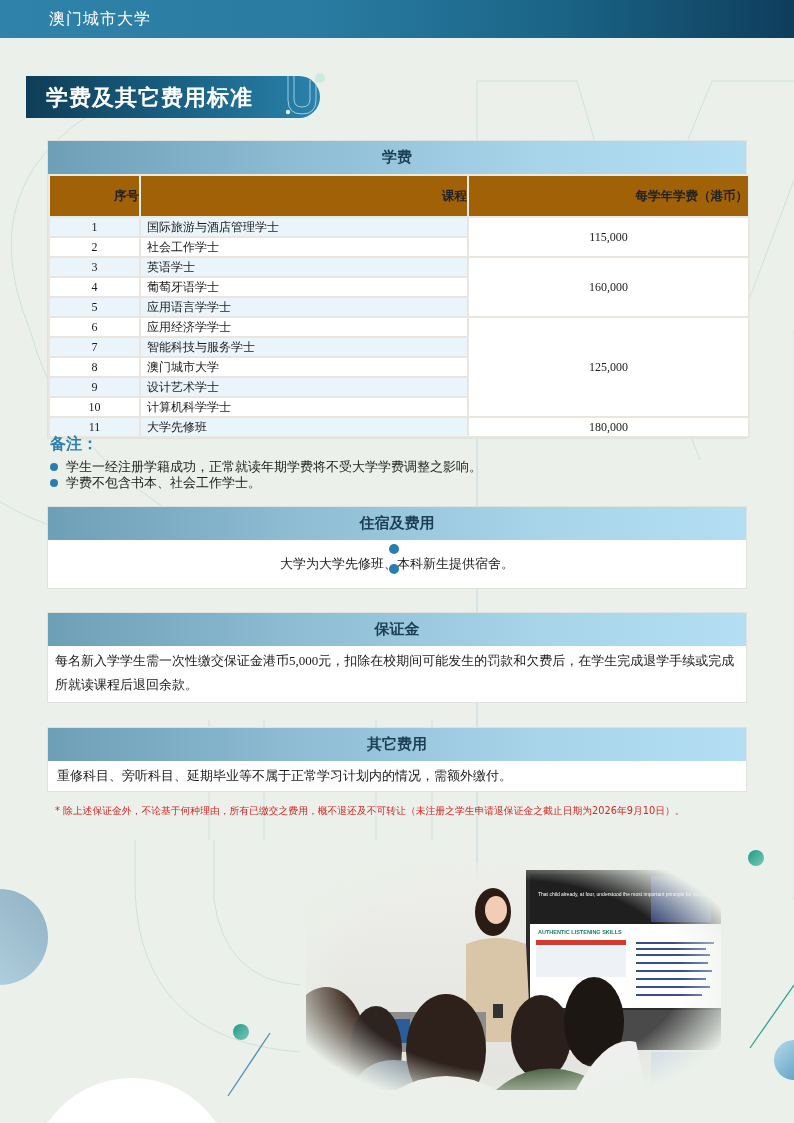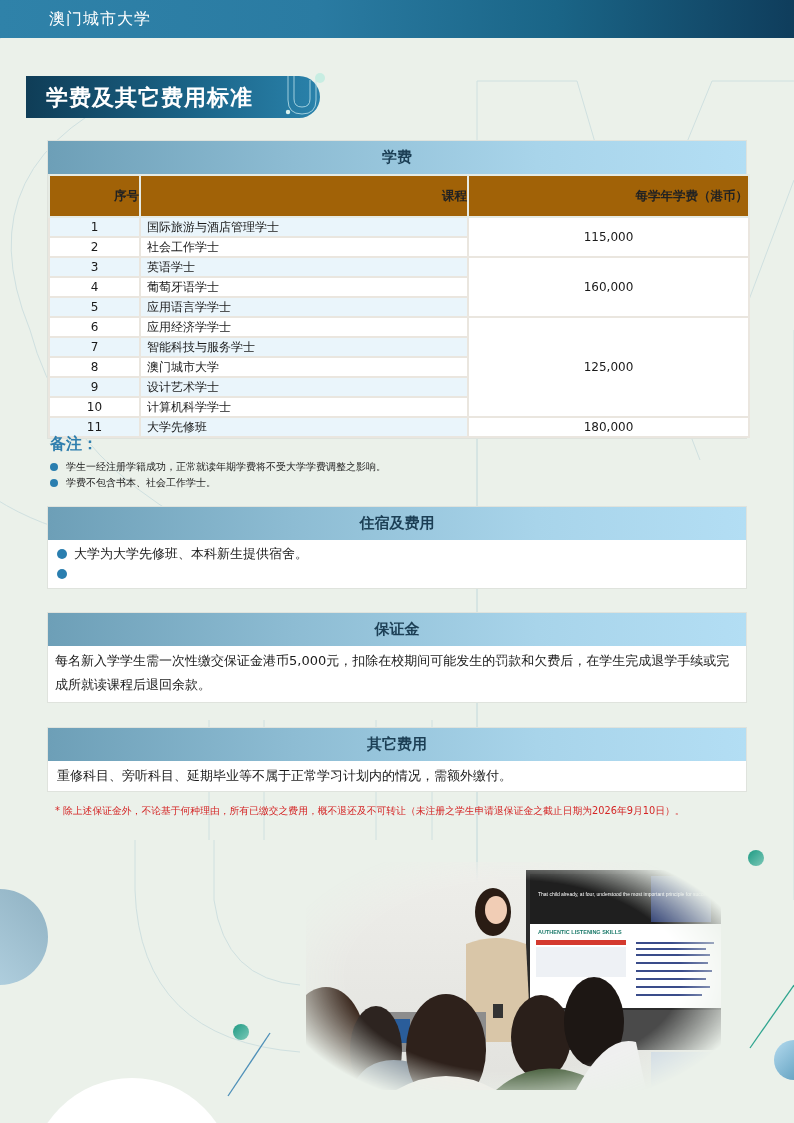--- a/index.html
+++ b/index.html
@@ -33,20 +33,21 @@
     position: absolute; left: 20px; top: 7px;
     font-size: 22px; font-weight: bold; color: #ffffff; letter-spacing: 1px;
   }
   .title-banner .u-deco { position: absolute; left: 250px; top: -4px; width: 50px; height: 46px; }
 
   
   .box {
     position: absolute; left: 47px; width: 700px;
     border: 1px solid #dfe3dd;
     background: #ffffff;
+    font-family: Liberation Serif, serif;
   }
   .box-head {
     height: 33px;
     background: linear-gradient(90deg, #6d9fb7 0%, #8dbcd3 35%, #a8d4ea 70%, #b3def4 100%);
     text-align: center;
     font-size: 15px; font-weight: bold; color: #1c3f55;
     line-height: 33px;
   }
   table.fees { width: 100%; border-collapse: collapse; table-layout: fixed; font-size: 12px; }
   table.fees th {
@@ -55,26 +56,26 @@
   }
   table.fees td { height: 20px; border: 2px solid #eae6df; padding: 0; }
   table.fees td.no { text-align: center; }
   table.fees td.course { padding-left: 6px; }
   table.fees tr.alt td.no, table.fees tr.alt td.course { background: #eaf5fb; }
   table.fees tr.plain td.no, table.fees tr.plain td.course { background: #ffffff; }
   table.fees td.fee { text-align: center; background: #ffffff; font-size: 12px; }
 
   .notes { position: absolute; left: 50px; top: 434px; width: 700px; }
   .notes .notes-title { font-size: 16px; font-weight: bold; color: #2f7fae; margin-bottom: 4px; }
-  .notes .note { font-size: 10px; color: #222; height: 16px; line-height: 16px; display: flex; align-items: center; }
+  .notes .note { font-size: 13px; color: #222; height: 16px; line-height: 16px; display: flex; align-items: center; }
   .dot { display: inline-block; width: 8px; height: 8px; border-radius: 50%; background: #2a7eaf; margin-right: 8px; flex: none; }
   .dot.lg { width: 10px; height: 10px; margin-right: 7px; }
 
   .box-body { padding: 4px 9px 5px 9px; font-size: 13px; line-height: 20px; }
-  .box-body .line { display: flex; align-items: center; height: 20px; }
+  .box-body .line { display: flex; align-items: center; height: 20px; flex-direction: column; }
   .box-body p { font-size: 13px; line-height: 24px; }
 
   .disclaimer {
     position: absolute; left: 55px; top: 805px; width: 720px;
     font-size: 9.8px; color: #d42424;
   }
 
   
   .photo {
     position: absolute; left: 306px; top: 862px; width: 415px; height: 228px;

